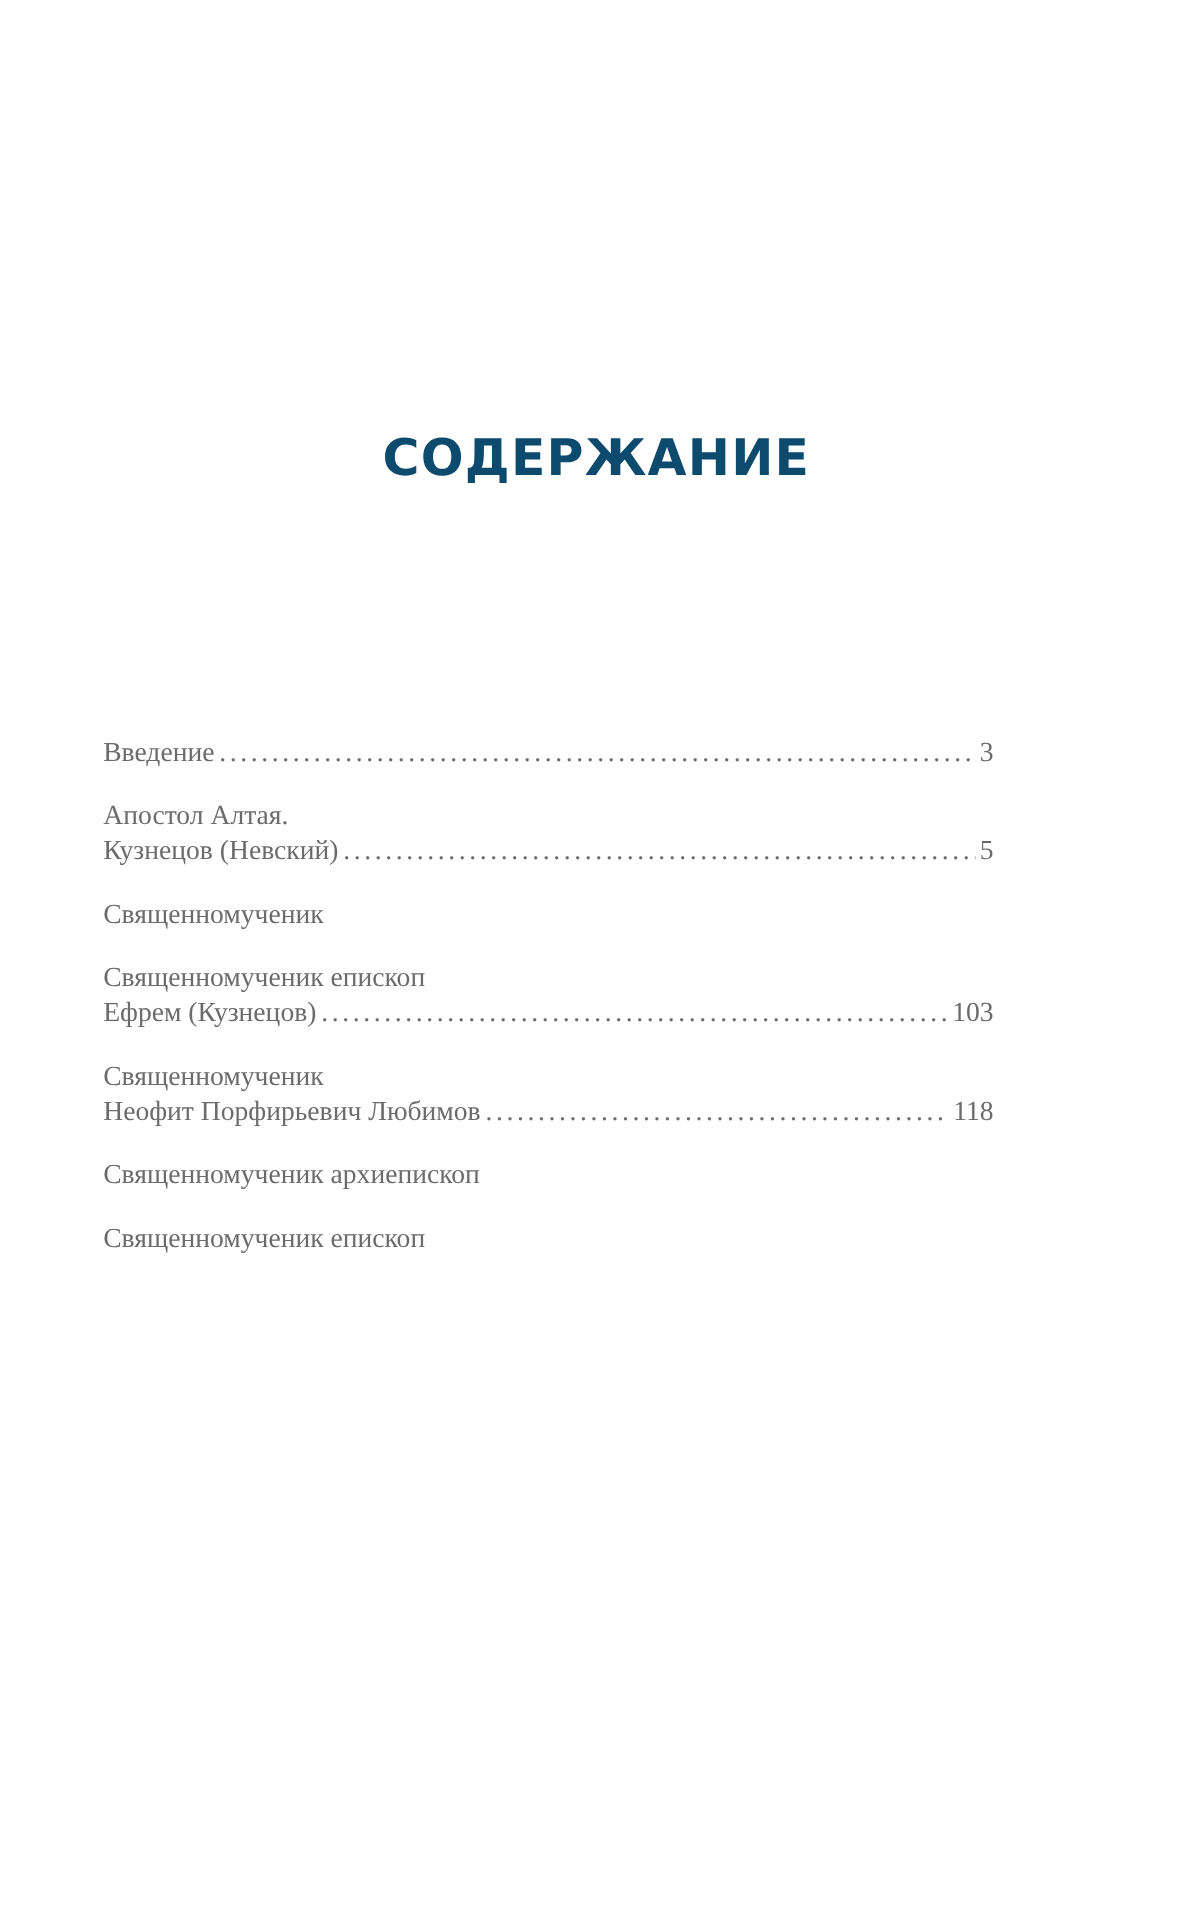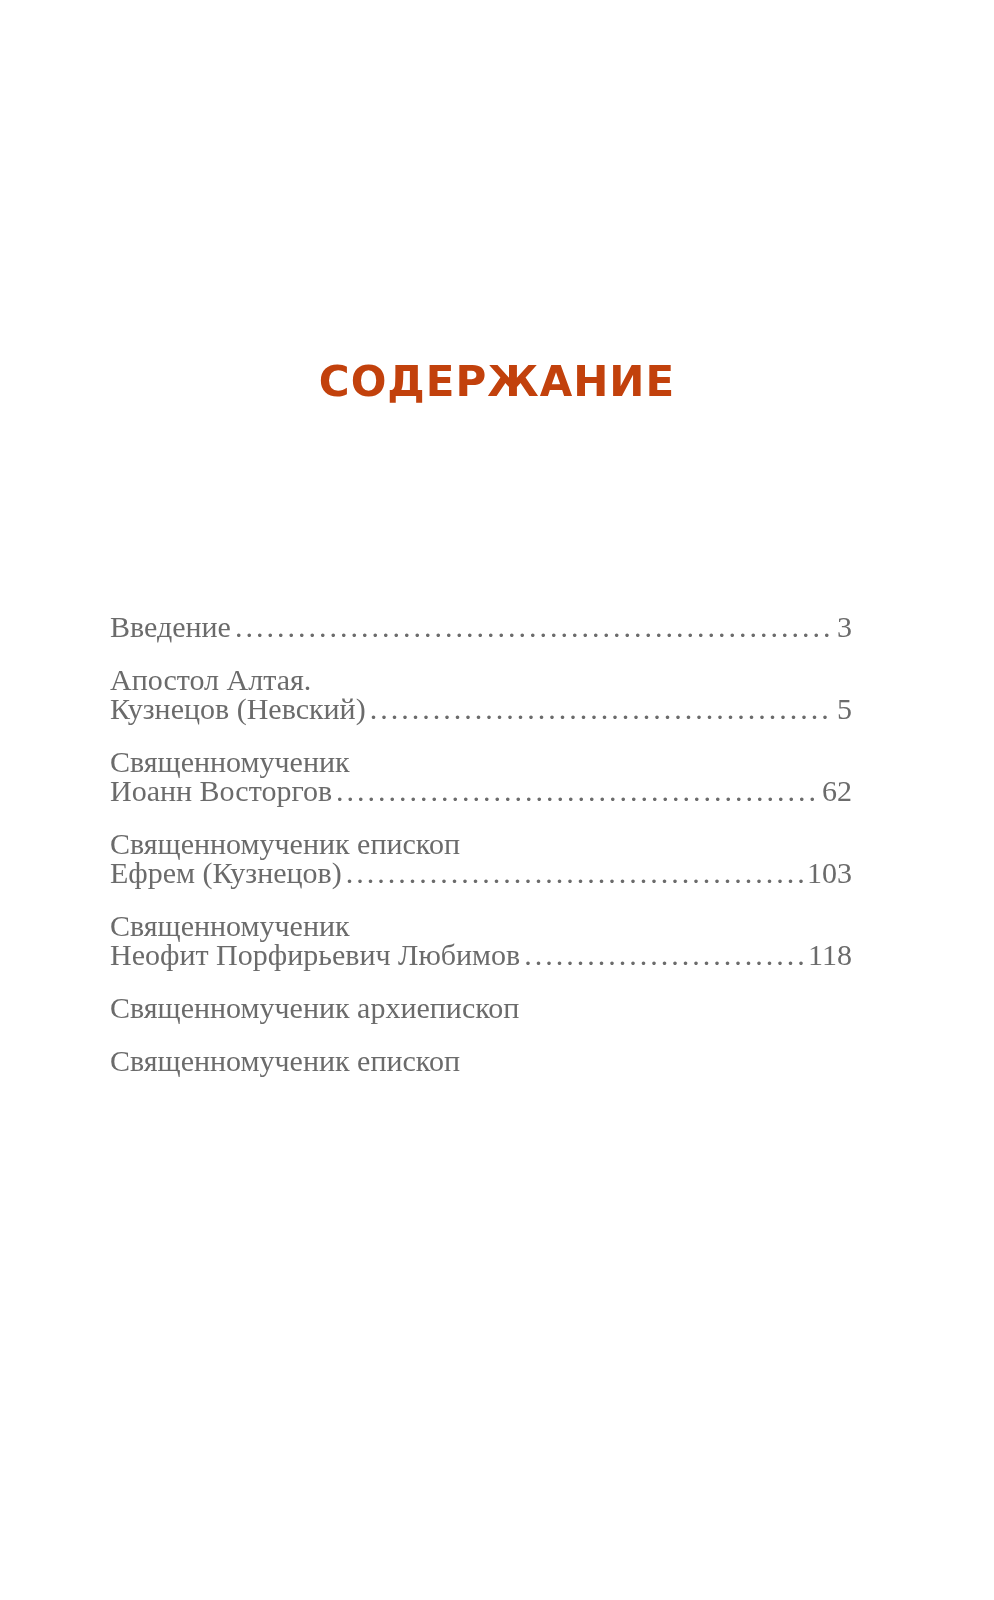--- a/index.html
+++ b/index.html
@@ -2,26 +2,26 @@
 <html><head>
 <meta charset="utf-8">
 <style>
   html, body { margin: 0; padding: 0; background: #ffffff; }
   body { width: 994px; height: 1600px; position: relative; overflow: hidden; }
   .page-title {
     position: absolute; left: 0; right: 0; top: 357px;
     text-align: center;
     font-family: "DejaVu Sans", sans-serif;
     font-weight: bold; font-size: 42px; letter-spacing: 1px;
-    color: #c2410c;
+    color: #0c4a6e;
   }
   .toc {
     position: absolute; left: 86px; width: 742px; top: 612px;
     font-family: "Liberation Serif", serif;
-    font-size: 30px; color: #6b6b6b; margin-left: 24px;
+    font-size: 23px; color: #6b6b6b;
   }
   .entry { margin-bottom: 24px; }
   .line { height: 29px; line-height: 29px; white-space: nowrap; }
   .last-line { display: flex; align-items: baseline; height: 29px; line-height: 29px; white-space: nowrap; }
   .leader { flex: 1; overflow: hidden; margin: 0 4px; letter-spacing: 3px; }
   .leader::before { content: "................................................................................................................................................"; }
   .page-num { text-align: right; }
 </style>
 </head>
 <body>
@@ -39,25 +39,20 @@
   <div class="entry">
     <div class="line">Апостол Алтая.</div>
     <div class="last-line">
         <span>Кузнецов (Невский)</span>
         <span class="leader"></span>
         <span class="page-num">5</span>
       </div>
   </div>
   <div class="entry">
     <div class="line">Священномученик</div>
-    <div class="last-line">
-        <span>Иоанн Восторгов</span>
-        <span class="leader"></span>
-        <span class="page-num">62</span>
-      </div>
   </div>
   <div class="entry">
     <div class="line">Священномученик епископ</div>
     <div class="last-line">
         <span>Ефрем (Кузнецов)</span>
         <span class="leader"></span>
         <span class="page-num">103</span>
       </div>
   </div>
   <div class="entry">

